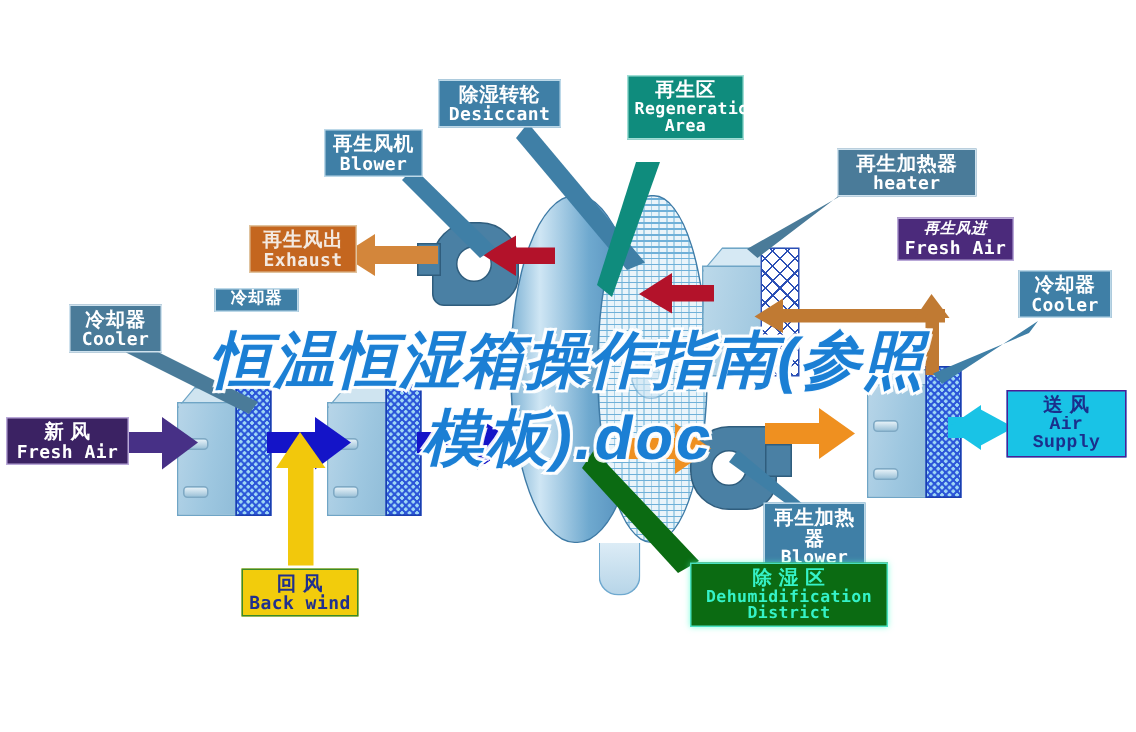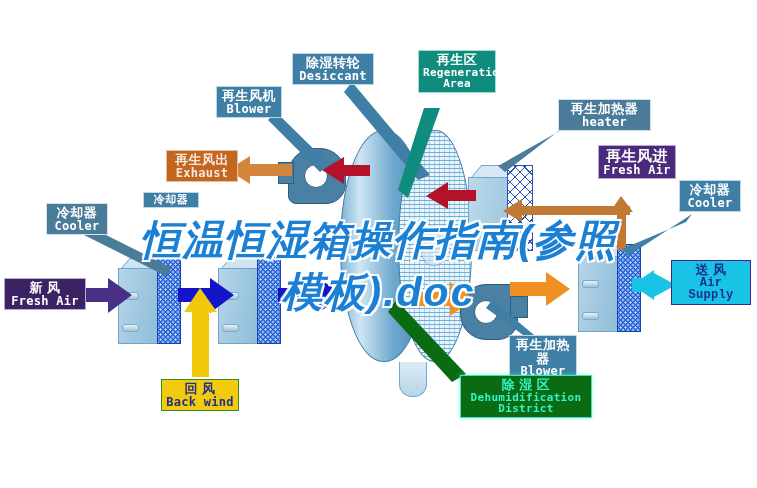--- a/index.html
+++ b/index.html
@@ -260,21 +260,21 @@
     <span class="cn" style="font-size:13px;">再生区</span>
     <span class="en" style="font-size:11px;">Regeneration Area</span>
   </div>
 
   <div class="lbl lbl-bluegray" style="left:558px;top:87px;width:93px;margin-top:12px;">
     <span class="cn" style="font-size:13px;">再生加热器</span>
     <span class="en" style="font-size:12px;">heater</span>
   </div>
 
   <div class="lbl lbl-purple" style="left:598px;top:145px;width:78px;">
-    <span class="cn" style="font-size:15px;">再生风进</span>
+    <span class="cn" style="font-size:10px;font-style:italic;">再生风进</span>
     <span class="en" style="font-size:12px;">Fresh Air</span>
   </div>
 
   <div class="lbl lbl-blue" style="left:679px;top:180px;width:62px;">
     <span class="cn" style="font-size:13px;">冷却器</span>
     <span class="en" style="font-size:12px;">Cooler</span>
   </div>
 
   <div class="lbl lbl-bluegray" style="left:46px;top:203px;width:62px;">
     <span class="cn" style="font-size:13px;">冷却器</span>

